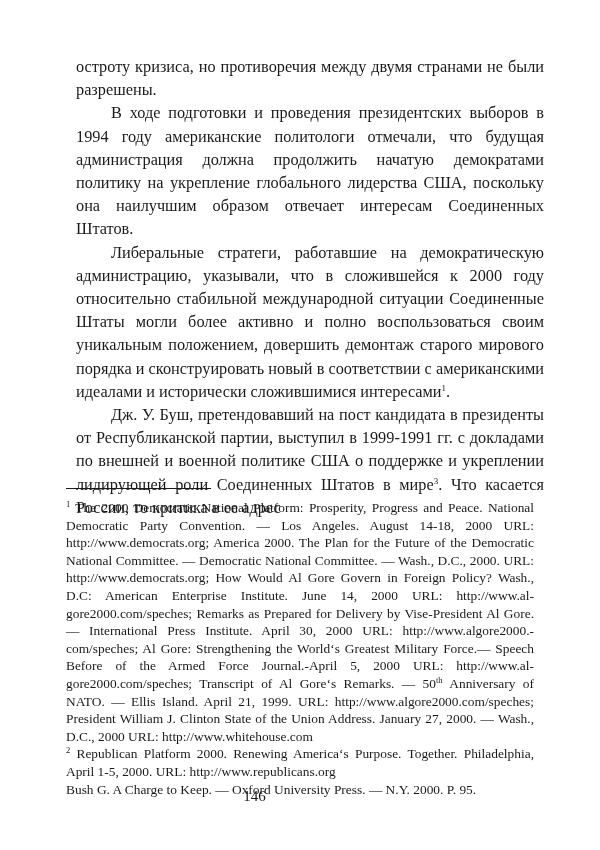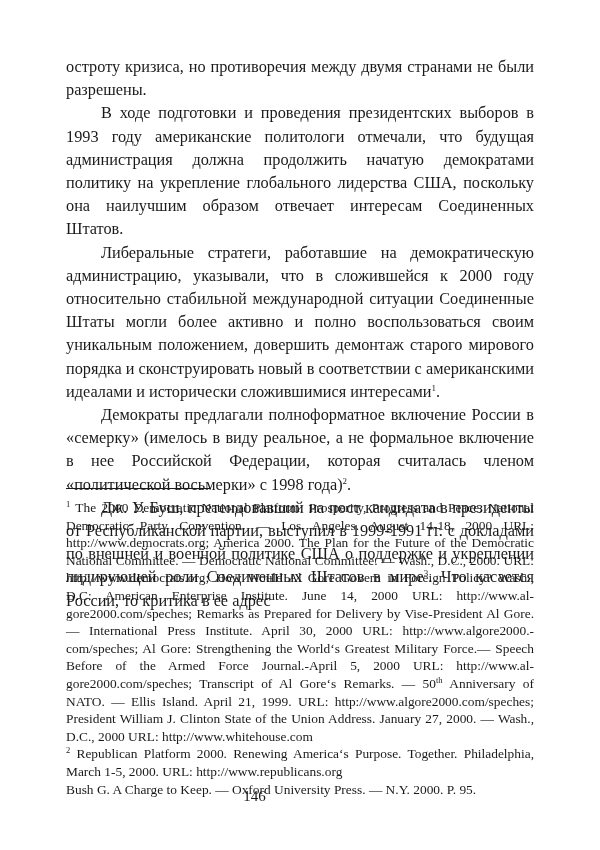--- a/index.html
+++ b/index.html
@@ -10,21 +10,21 @@
     body {
       width: 600px;
       height: 850px;
       position: relative;
       overflow: hidden;
       font-family: "Liberation Serif", "DejaVu Serif", serif;
       color: #1a1a1a;
     }
     .page {
       position: absolute;
-      left: 66px;
+      left: 76px;
       top: 55px;
       width: 468px;
     }
     .body-text p {
       margin: 0;
       font-size: 16.3px;
       line-height: 23.2px;
       text-align: justify;
       hyphens: manual;
     }
@@ -71,41 +71,38 @@
   </style>
 </head>
 <body>
 
 <div class="page">
   <div class="body-text">
     <p>
       <span>остроту кризиса, но противоречия между двумя странами не были разре­шены.</span>
     </p>
     <p class="indent">
-      <span>В ходе подготовки и проведения президентских выборов в 1993 году американские политологи отмечали, что будущая администра­ция должна продолжить начатую демократами политику на укрепление глобального лидерства США, поскольку она наилучшим образом отве­чает интересам Соединенных Штатов.</span>
+      <span>В ходе подготовки и проведения президентских выборов в 1994 году американские политологи отмечали, что будущая администра­ция должна продолжить начатую демократами политику на укрепление глобального лидерства США, поскольку она наилучшим образом отве­чает интересам Соединенных Штатов.</span>
     </p>
     <p class="indent">
       <span>Либеральные стратеги, работавшие на демократическую администра­цию, указывали, что в сложившейся к 2000 году относительно стабильной международной ситуации Соединенные Штаты могли более активно и полно воспользоваться своим уникальным положением, довершить демон­таж старого мирового порядка и сконструировать новый в соответствии с американскими идеалами и исторически сложившимися интересами</span><sup>1</sup><span>.</span>
-    </p>
-    <p class="indent">
-      <span>Демократы предлагали полноформатное включение России в «се­мерку» (имелось в виду реальное, а не формальное включение в нее Рос­сийской Федерации, которая считалась членом «политической вось­мерки» с 1998 года)</span><sup>2</sup><span>.</span>
     </p>
     <p class="indent">
       <span>Дж. У. Буш, претендовавший на пост кандидата в президенты от Рес­публиканской партии, выступил в 1999-1991 гг. с докладами по внешней и военной политике США о поддержке и укреплении лидирующей роли Со­единенных Штатов в мире</span><sup>3</sup><span>. Что касается России, то критика в ее адрес</span>
     </p>
   </div>
 </div>
 
 <div class="footnote-rule"></div>
 
 <div class="footnotes">
   <p>
     <sup>1</sup><span> The 2000 Democratic National Platform: Prosperity, Progress and Peace. National Democratic Party Convention. — Los Angeles. August 14-18, 2000 URL: http://www.democrats.org; America 2000. The Plan for the Future of the Democratic National Committee. — Democratic National Committee. — Wash., D.C., 2000. URL: http://www.democrats.org; How Would Al Gore Govern in Foreign Policy? Wash., D.C: American Enterprise Institute. June 14, 2000 URL: http://www.al­gore2000.com/speches; Remarks as Prepared for Delivery by Vise-President Al Gore. — International Press Institute. April 30, 2000 URL: http://www.algore2000.­com/speches; Al Gore: Strengthening the World‘s Greatest Military Force.— Speech Before of the Armed Force Journal.-April 5, 2000 URL: http://www.al­gore2000.com/speches; Transcript of Al Gore‘s Remarks. — 50</span><sup>th</sup><span> Anniversary of NATO. — Ellis Island. April 21, 1999. URL: http://www.algore2000.com/speches; President William J. Clinton State of the Union Address. January 27, 2000. — Wash., D.C., 2000 URL: http://www.whitehouse.com</span>
   </p>
   <p>
-    <sup>2</sup><span> Republican Platform 2000. Renewing America‘s Purpose. Together. Philadelphia, March 1-5, 2000.  URL: http://www.republicans.org</span>
+    <sup>2</sup><span> Republican Platform 2000. Renewing America‘s Purpose. Together. Philadelphia, April 1-5, 2000.  URL: http://www.republicans.org</span>
   </p>
   <p>
     <span>Bush G. A Charge to Keep. — Oxford University Press. — N.Y. 2000. P. 95.</span>
   </p>
 </div>
 
 <div class="page-number">146</div>
 
 </body></html>

